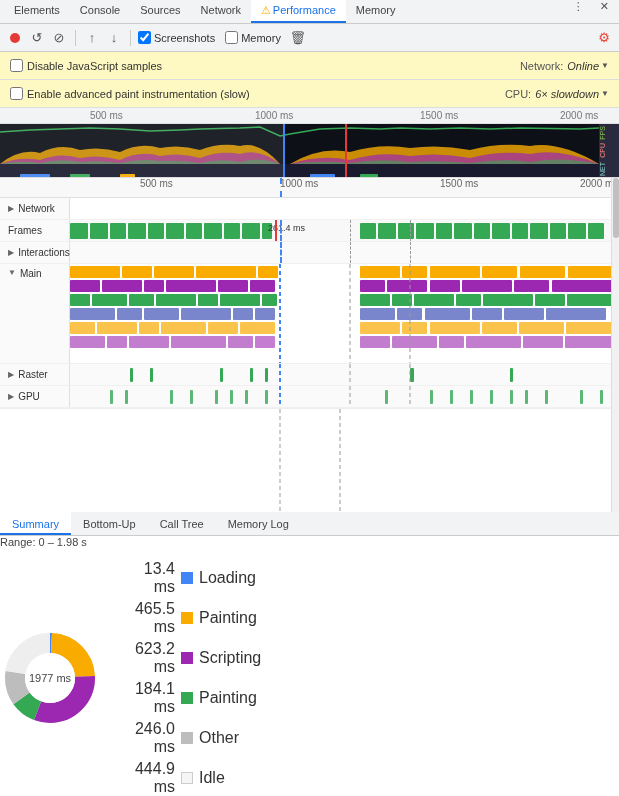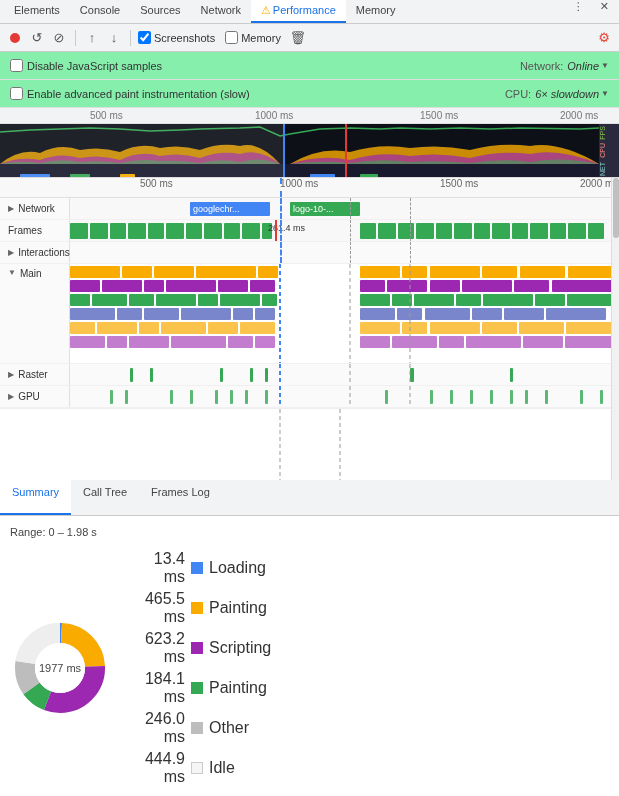--- a/index.html
+++ b/index.html
@@ -28,21 +28,21 @@
       font-size: 13px;
     }
     .toolbar-separator { width: 1px; height: 16px; background: #ccc; margin: 0 3px; }
     .toolbar-checkbox { display: flex; align-items: center; gap: 3px; font-size: 11px; cursor: pointer; }
     .toolbar-checkbox input { margin: 0; }
     .toolbar-right { margin-left: auto; display: flex; align-items: center; gap: 8px; }
     .toolbar-delete { width: 18px; height: 18px; border: none; background: transparent; cursor: pointer; color: #555; font-size: 13px; }
 
     
     .options-bar {
-      display: flex; align-items: center; height: 28px; background: #86efac;
+      display: flex; align-items: center; height: 28px; background: #fef9c3;
       border-bottom: 1px solid #ddd; padding: 0 10px; gap: 16px; font-size: 11px;
     }
     .option-group { display: flex; align-items: center; gap: 4px; }
     .option-label { color: #555; padding-left: 16px; }
     .option-value { color: #333; font-weight: 500; font-style: italic; }
     .option-dropdown { display: flex; align-items: center; gap: 2px; cursor: pointer; }
     .option-arrow { font-size: 8px; color: #555; }
     .checkbox-row { display: flex; align-items: center; gap: 4px; font-size: 11px; cursor: pointer; }
 
     
@@ -61,26 +61,26 @@
     .ruler-label { position: absolute; }
 
     .track { display: flex; height: 22px; border-bottom: 1px solid #f0f0f0; align-items: center; position: relative; }
     .track-label { width: 70px; min-width: 70px; padding-left: 8px; font-size: 10px; color: #333; display: flex; align-items: center; gap: 2px; background: #fafafa; border-right: 1px solid #e0e0e0; height: 100%; }
     .track-content { flex: 1; height: 100%; position: relative; overflow: hidden; }
 
     
     .frames-content { background: #f8f8f8; }
 
     
-    .bottom-tabs { display: flex; background: #f1f3f4; border-bottom: 1px solid #ccc; height: 36px; }
+    .bottom-tabs { display: flex; background: #f1f3f4; border-bottom: 1px solid #ccc; height: 24px; }
     .bottom-tab { padding: 6px 12px; cursor: pointer; font-size: 11px; color: #444; border-bottom: 2px solid transparent; }
     .bottom-tab.active { color: #1a73e8; border-bottom: 2px solid #1a73e8; background: #fff; }
 
     
-    .summary-panel { padding: 10px; background: #fff; }
+    .summary-panel { background: #fff; }
     .range-text { font-size: 11px; color: #444; margin-bottom: 12px; }
 
     
     .summary-content { display: flex; align-items: center; gap: 20px; }
     .donut-container { position: relative; width: 100px; height: 100px; }
     .donut-label { position: absolute; top: 50%; left: 50%; transform: translate(-50%, -50%); font-size: 11px; color: #444; text-align: center; }
 
     
     .legend { display: flex; flex-direction: column; gap: 4px; }
     .legend-item { display: flex; align-items: center; gap: 6px; font-size: 16px; }
@@ -250,28 +250,20 @@
       <div style="position:absolute;left:280px;top:0;bottom:0;width:1px;border-left:2px dashed #4285f4;"></div>
     </div>
 
     <div style="flex:1;overflow-y:auto;overflow-x:hidden;position:relative;">
 
       <div class="track" style="height:22px;position:relative;">
         <div class="track-label">
           <span class="expand-arrow">▶</span>
           <span>Network</span>
         </div>
-        <div class="track-content frames-content">
-          <div class="network-tag tag-blue" style="left:120px;width:80px;">googlechr...</div>
-          <div class="network-tag tag-green" style="left:220px;width:70px;">logo-10-...</div>
-
-          <div style="position:absolute;left:210px;top:0;bottom:0;width:1px;border-left:2px dashed #4285f4;"></div>
-          <div style="position:absolute;left:280px;top:0;bottom:0;width:1px;border-left:1px dashed #999;"></div>
-          <div style="position:absolute;left:340px;top:0;bottom:0;width:1px;border-left:1px dashed #999;"></div>
-        </div>
       </div>
 
       <div class="track" style="height:22px;position:relative;">
         <div class="track-label">
           <span>Frames</span>
         </div>
         <div class="track-content frames-content" style="position:relative;">
 
           <svg width="100%" height="22" preserveAspectRatio="none" style="position:absolute;top:0;left:0;">
             <g fill="#34a853">
@@ -515,22 +507,23 @@
 
     </div>
 
     <div class="scrollbar-v">
       <div class="scrollbar-thumb"></div>
     </div>
   </div>
 
   <div class="bottom-tabs">
     <div class="bottom-tab active">Summary</div>
+    <div class="bottom-tab">Bottom-Up</div>
     <div class="bottom-tab">Call Tree</div>
-    <div class="bottom-tab">Frames Log</div>
+    <div class="bottom-tab">Memory Log</div>
   </div>
 
   <div class="summary-panel">
     <div class="range-text">Range: 0 – 1.98 s</div>
     <div class="summary-content">
 
       <div class="donut-container">
         <svg width="100" height="100" viewBox="0 0 100 100">
 
           <circle cx="50" cy="50" r="35" fill="none" stroke="#eeeeee" stroke-width="20"></circle>

